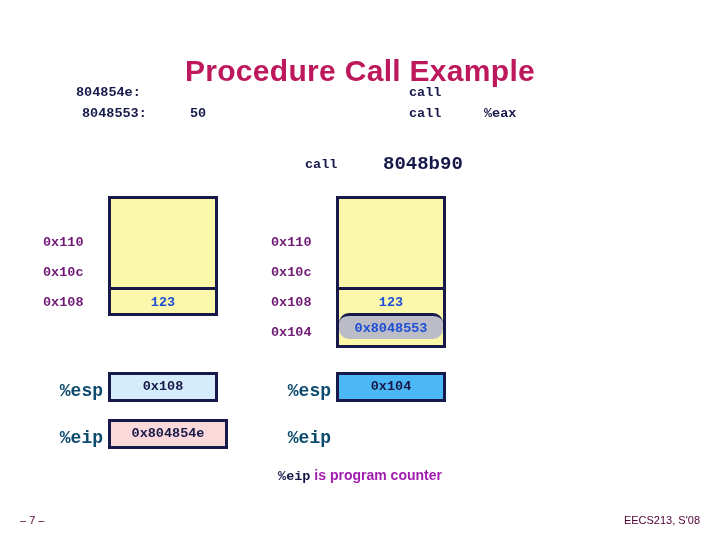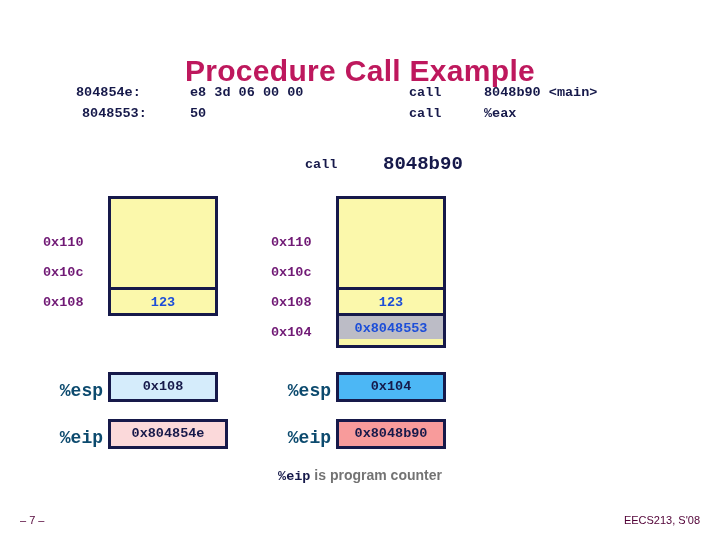--- a/index.html
+++ b/index.html
@@ -90,20 +90,21 @@
     height: 88px;
     background: #fbf8ab;
   }
   .cell-value {
     background: #fbf8ab;
     border-top: 3px solid #16194a;
   }
   .cell-saved {
     background: #bcbcc6;
     border-top: 3px solid #16194a;
+    border-radius: 10px;
   }
 
   
   .addr-label {
     position: absolute;
     font-family: "Liberation Mono", "DejaVu Sans Mono", monospace;
     font-weight: bold;
     font-size: 13.5px;
     color: #701a75;
     white-space: pre;
@@ -160,21 +161,21 @@
   .caption .cap-mono {
     font-family: "Liberation Mono", "DejaVu Sans Mono", monospace;
     font-weight: bold;
     font-size: 13.5px;
     color: #16194a;
   }
   .caption .cap-sans {
     font-family: "Liberation Sans", sans-serif;
     font-weight: bold;
     font-size: 14px;
-    color: #737373;
+    color: #a21caf;
   }
 
   
   .footer {
     position: absolute;
     bottom: 14px;
     font-family: "Liberation Sans", sans-serif;
     font-size: 11px;
     color: #510036;
     white-space: nowrap;
@@ -183,23 +184,21 @@
   #footer-course { right: 20px; margin-left: 40px; }
 </style>
 </head>
 <body>
 
 <div class="slide">
 
   <div class="title">Procedure Call Example</div>
 
   <div class="code-line mono" id="code-addr-1">804854e:</div>
-  <div class="code-line mono" id="code-byte-1">e8 3d 06 00 00</div>
   <div class="code-line mono" id="code-op-1">call</div>
-  <div class="code-line mono" id="code-arg-1">8048b90 &lt;main&gt;</div>
 
   <div class="code-line mono" id="code-addr-2">8048553:</div>
   <div class="code-line mono" id="code-byte-2">50</div>
   <div class="code-line mono" id="code-op-2">call</div>
   <div class="code-line mono" id="code-arg-2">%eax</div>
 
   <div class="code-line mono" id="annot-op">call</div>
   <div class="code-line mono" id="annot-arg">8048b90</div>
 
   <div class="stack" id="stack-left">
@@ -225,20 +224,19 @@
   <div class="reg-label" id="esp-label-left">%esp</div>
   <div class="reg-box" id="esp-box-left">0x108</div>
 
   <div class="reg-label" id="eip-label-left">%eip</div>
   <div class="reg-box" id="eip-box-left">0x804854e</div>
 
   <div class="reg-label" id="esp-label-right">%esp</div>
   <div class="reg-box" id="esp-box-right">0x104</div>
 
   <div class="reg-label" id="eip-label-right">%eip</div>
-  <div class="reg-box" id="eip-box-right">0x8048b90</div>
 
   <div class="caption"><span class="cap-mono">%eip</span><span class="cap-sans"> is program counter</span></div>
 
   <div class="footer" id="footer-page">– 7 –</div>
   <div class="footer" id="footer-course">EECS213, S'08</div>
 
 </div>
 
 </body></html>

